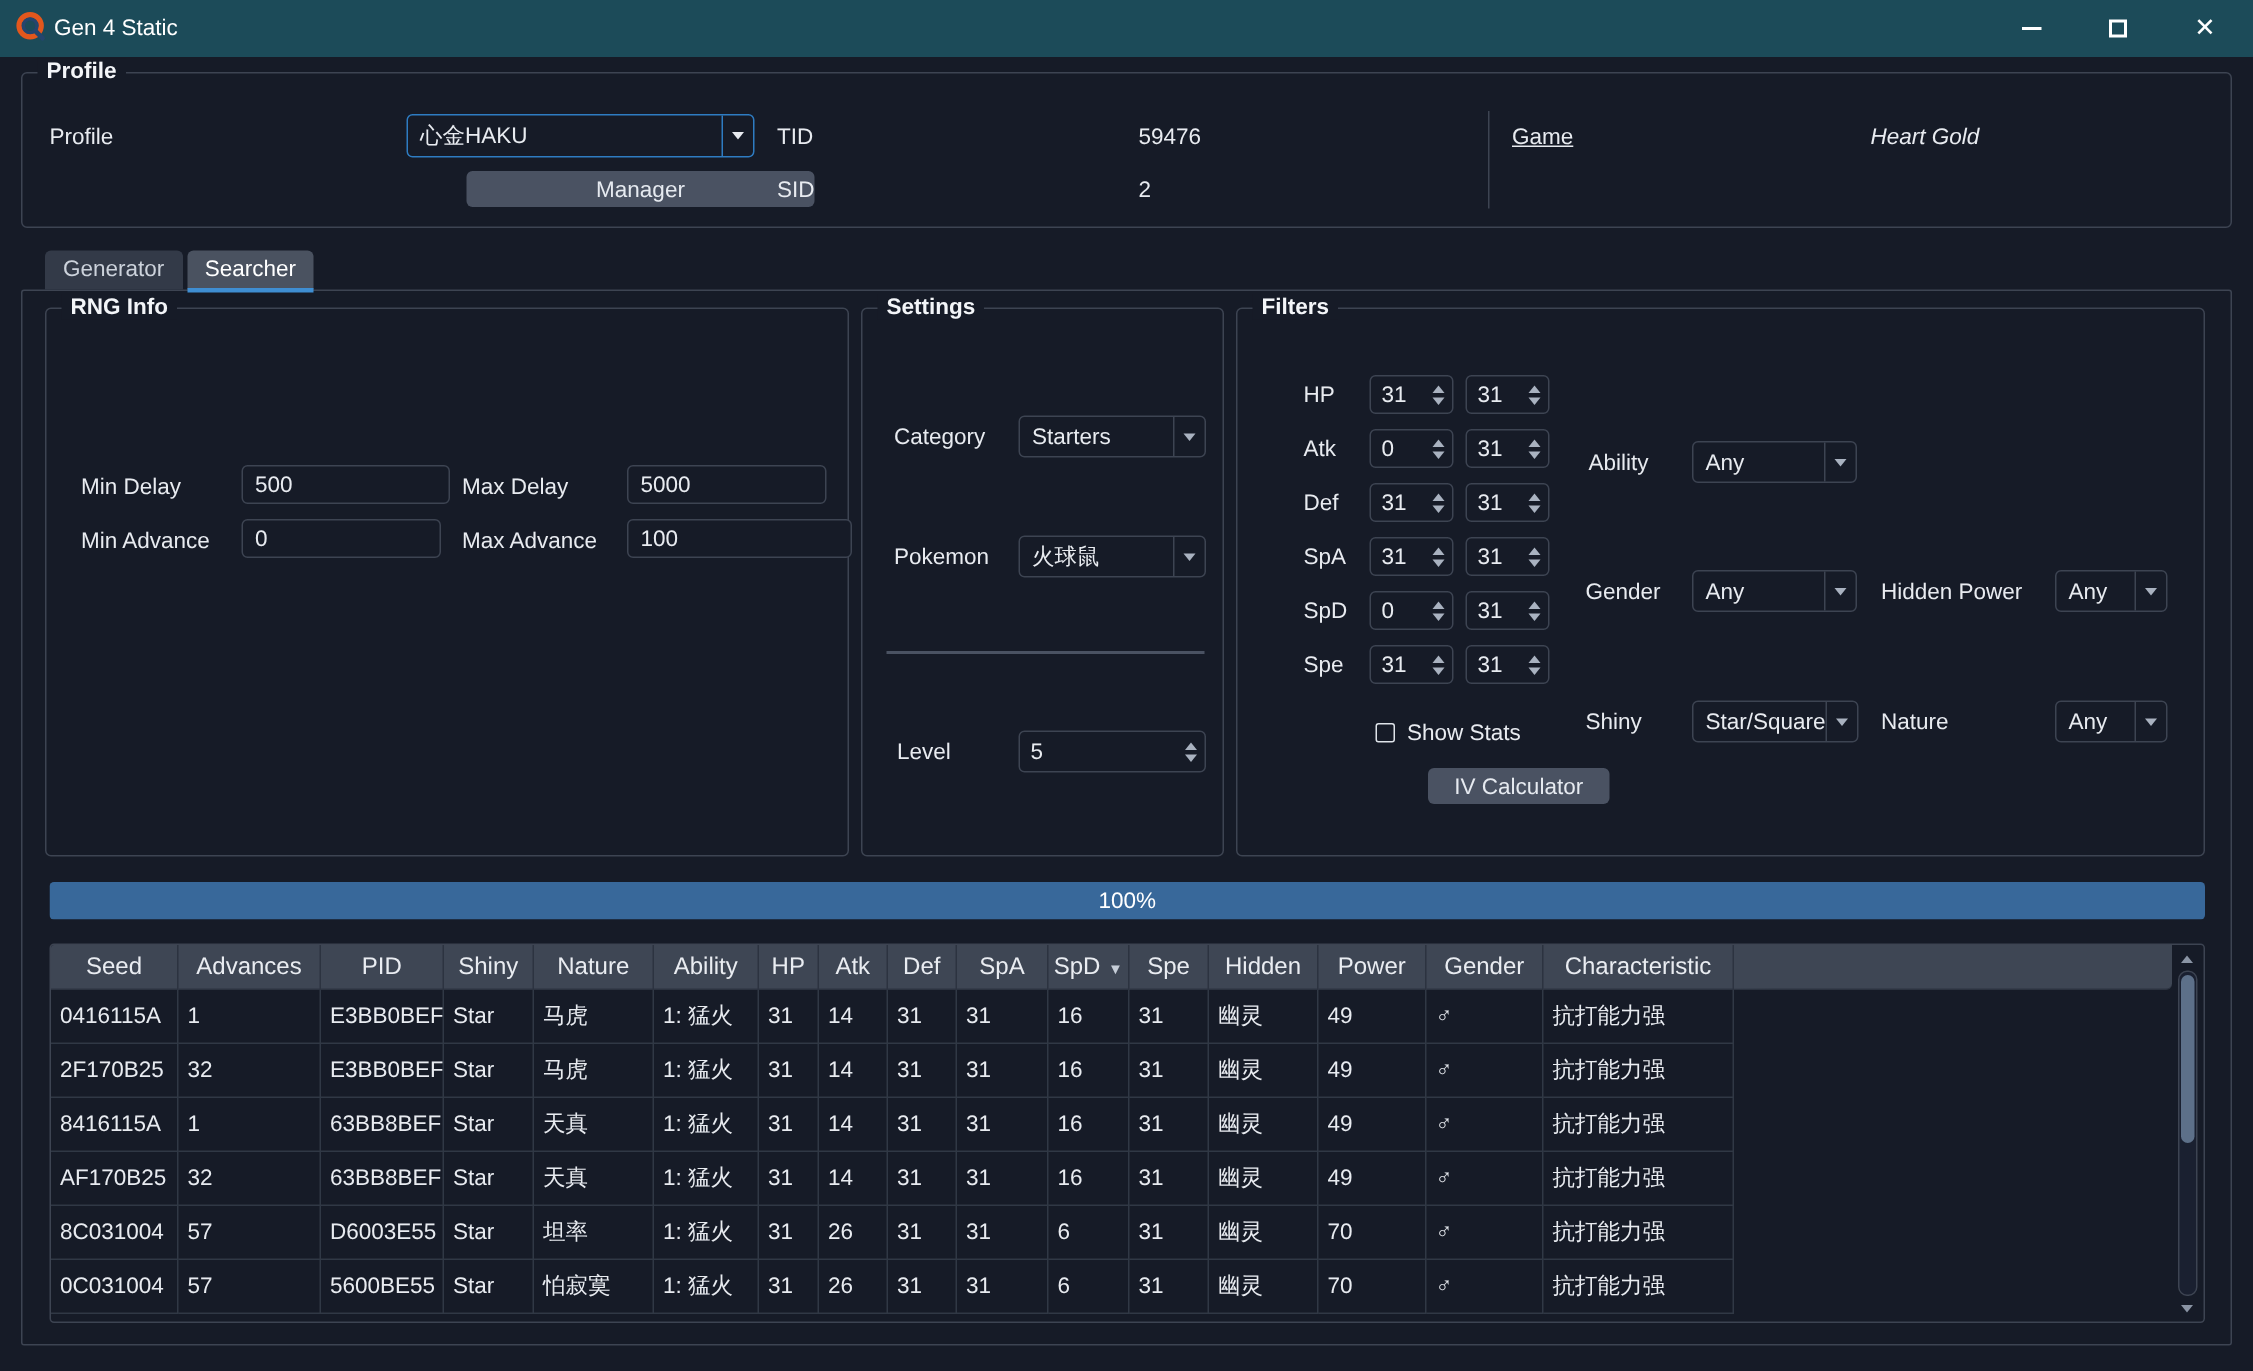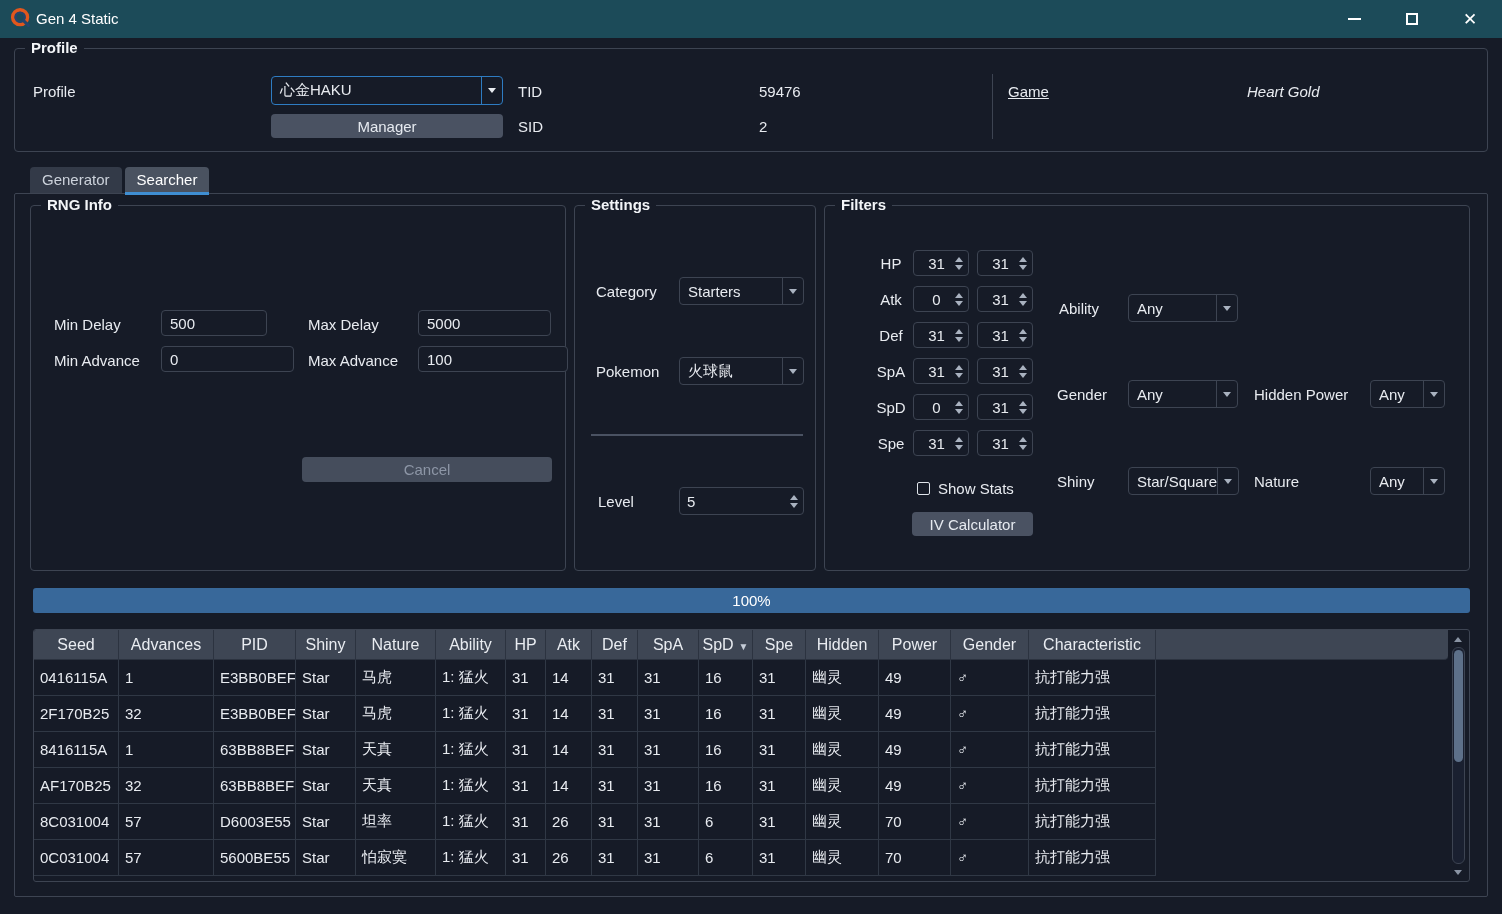--- a/index.html
+++ b/index.html
@@ -31,21 +31,21 @@
   .win-btn.close{left:1455px;color:#fff;font-size:17px;}
   .glyph-min{width:13px;height:2px;background:#fff;}
   .glyph-max{width:12px;height:12px;border:2px solid #fff;}
   
   .groupbox{position:absolute;border:1px solid var(--border);border-radius:4px;}
   .legend{position:absolute;top:-10px;left:10px;background:var(--bg);padding:0 6px;font-weight:bold;color:#f3f5f8;}
   .lbl{position:absolute;white-space:nowrap;}
   .val{position:absolute;white-space:nowrap;}
   
   .textbox{position:absolute;border:1px solid var(--border);border-radius:4px;background:var(--bg);display:flex;align-items:center;padding:0 8px;color:var(--text);}
-  .btn{position:absolute;background:var(--btn);border-radius:4px;display:flex;align-items:center;justify-content:center;color:#e6eaf0;cursor:default;}
+  .btn{position:absolute;background:var(--btn);border-radius:4px;display:flex;align-items:center;justify-content:center;color:#e6eaf0;cursor:default;margin-left:40px;}
   .btn.disabled{background:#454d5c;color:#8d96a6;}
   .combo{position:absolute;border:1px solid var(--border);border-radius:4px;background:var(--bg);display:flex;align-items:stretch;}
   .combo-val{flex:1;display:flex;align-items:center;padding-left:8px;overflow:hidden;white-space:nowrap;}
   .combo-arrow{width:21px;display:flex;align-items:center;justify-content:center;border-left:1px solid var(--border);}
   .combo.focused{border-color:#2e7cc2;}
   .combo.focused .combo-arrow{border-left-color:#2e7cc2;}
   .tri{display:block;width:0;height:0;}
   .tri-up{border-left:4px solid transparent;border-right:4px solid transparent;border-bottom:5px solid #a9b2c0;}
   .tri-dn{border-left:4px solid transparent;border-right:4px solid transparent;border-top:5px solid #a9b2c0;}
   .spin{border:1px solid var(--border);border-radius:4px;background:var(--bg);display:flex;align-items:center;}
@@ -138,28 +138,27 @@
 
   <div class="tabs">
     <div class="tab">Generator</div>
     <div class="tab active">Searcher</div>
   </div>
   <div class="tabpane"></div>
 
   <div class="groupbox" style="left:30px;top:205px;width:536px;height:366px;">
     <span class="legend">RNG Info</span>
     <span class="lbl" style="left:23px;top:110px;">Min Delay</span>
-    <div class="textbox" style="left:130px;top:104px;width:106px;height:26px;">500</div>
+    <div class="textbox" style="left:130px;top:104px;width:139px;height:26px;">500</div>
     <span class="lbl" style="left:277px;top:110px;">Max Delay</span>
     <div class="textbox" style="left:387px;top:104px;width:133px;height:26px;">5000</div>
     <span class="lbl" style="left:23px;top:146px;">Min Advance</span>
     <div class="textbox" style="left:130px;top:140px;width:133px;height:26px;">0</div>
     <span class="lbl" style="left:277px;top:146px;">Max Advance</span>
     <div class="textbox" style="left:387px;top:140px;width:150px;height:26px;">100</div>
-    <div class="btn disabled" style="left:271px;top:251px;width:250px;height:25px;">Cancel</div>
   </div>
 
   <div class="groupbox" style="left:574px;top:205px;width:242px;height:366px;">
     <span class="legend">Settings</span>
     <span class="lbl" style="left:21px;top:77px;">Category</span>
     <div class="combo" style="left:104px;top:71px;width:125px;height:28px;">
       <span class="combo-val">Starters</span>
       <span class="combo-arrow">
           <i class="tri tri-dn"></i>
         </span>
@@ -175,21 +174,21 @@
     <span class="lbl" style="left:23px;top:287px;">Level</span>
     <div class="spin" style="position:absolute;left:104px;top:281px;width:125px;height:28px;">
       <span class="spin-val">5</span>
       <span class="spin-arrows">
           <i class="tri tri-up"></i>
           <i class="tri tri-dn"></i>
         </span>
     </div>
   </div>
 
-  <div class="groupbox" style="left:824px;top:205px;width:646px;height:366px;text-align:center;">
+  <div class="groupbox" style="left:824px;top:205px;width:646px;height:366px;">
     <span class="legend">Filters</span>
     <div class="iv-rows">
         <div class="iv-row">
           <span class="iv-label">HP</span>
           <div class="spin iv-spin">
             <span class="spin-val">31</span>
             <span class="spin-arrows">
               <i class="tri tri-up"></i>
               <i class="tri tri-dn"></i>
             </span>

